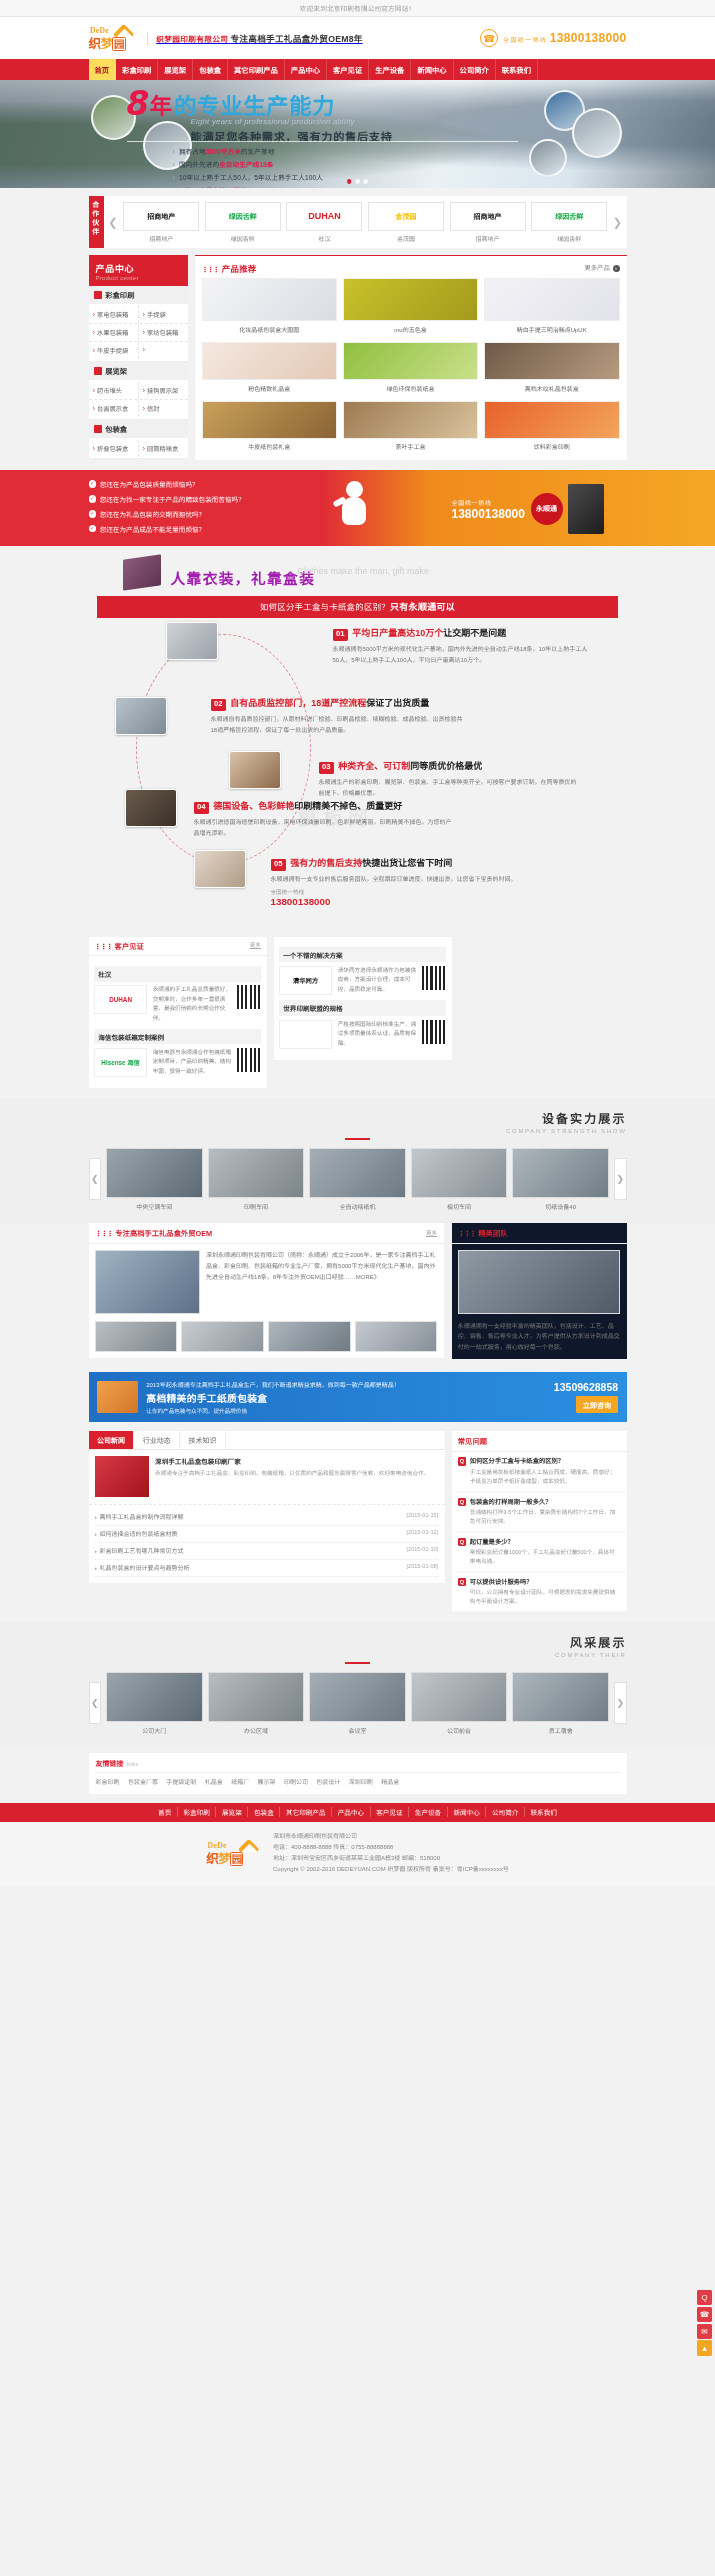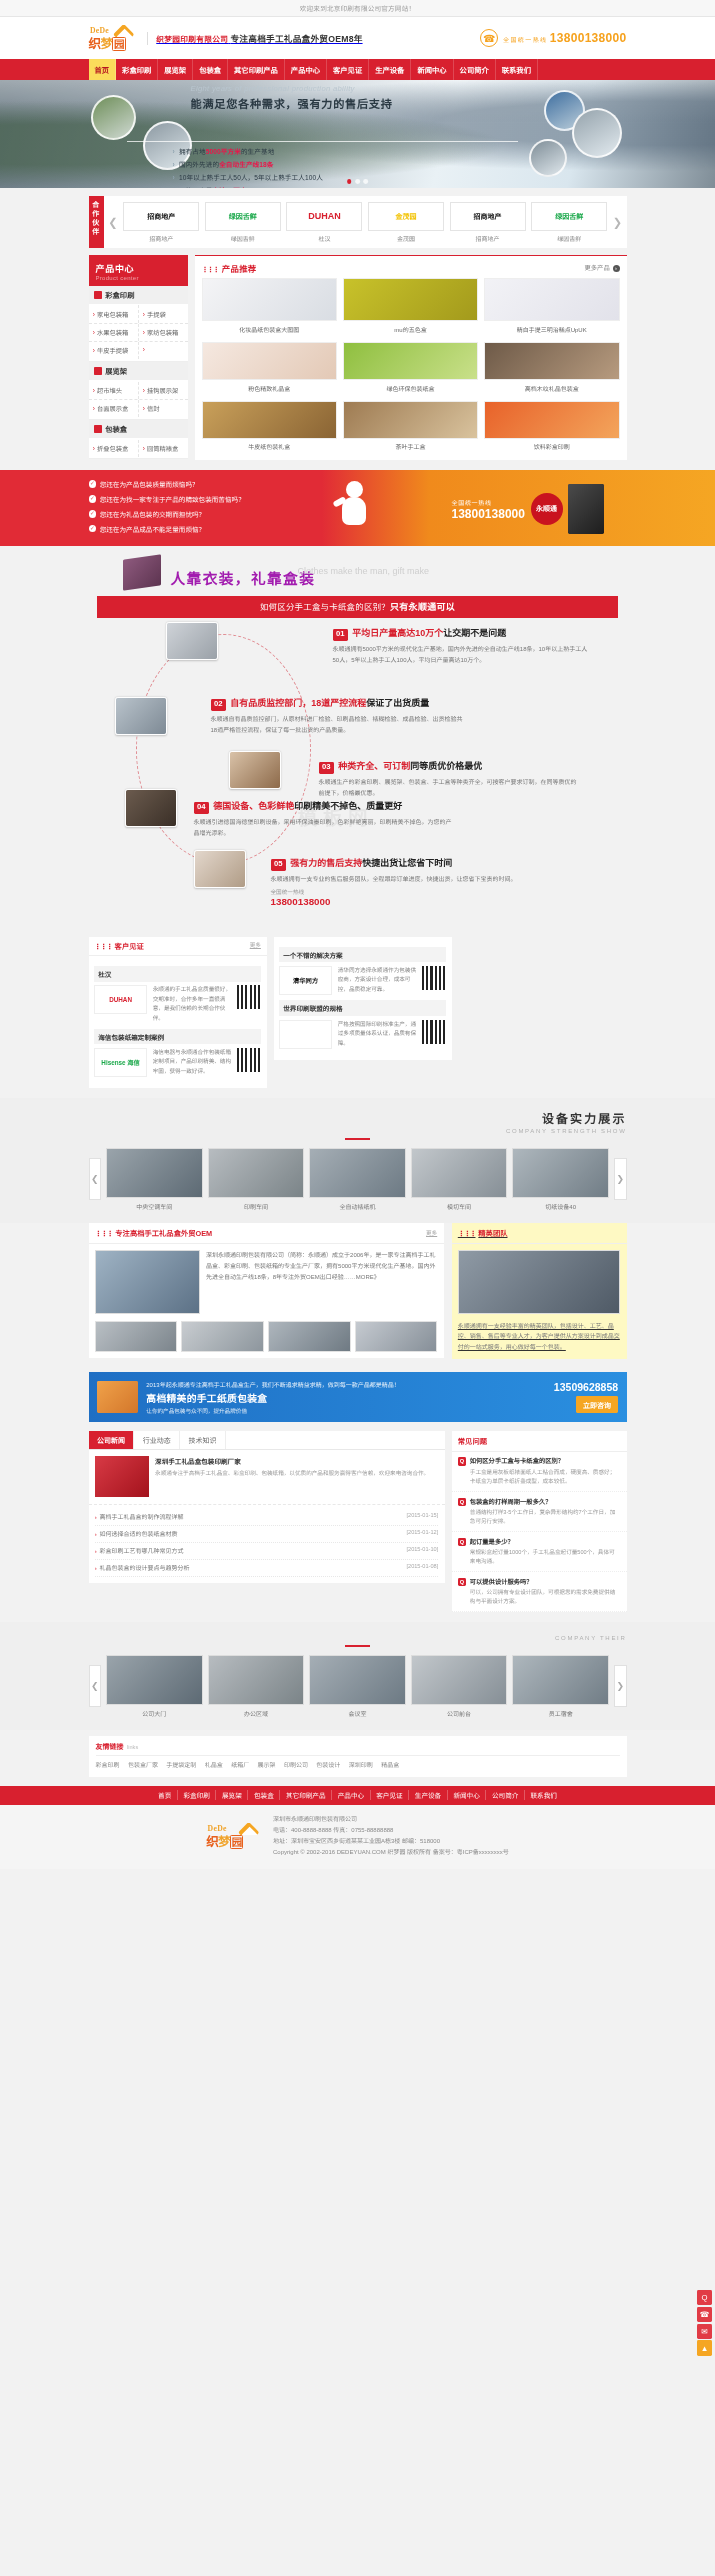--- a/index.html
+++ b/index.html
@@ -206,21 +206,21 @@
   .eqi1 { background:linear-gradient(135deg,#9aa4ab,#5d6a74); }
   .eqi2 { background:linear-gradient(135deg,#b7bcc0,#7b8488); }
   .eqi3 { background:linear-gradient(135deg,#a5aeb5,#6d7a84); }
   .eqi4 { background:linear-gradient(135deg,#c2c7cb,#868f96); }
   .eqi5 { background:linear-gradient(135deg,#aeb7bd,#717d86); }
 
   
   .about { background:#f2f2f2; padding:0 0 8.4px; }
   .about .wrap { display:flex; gap:8px; align-items:flex-start; }
   .ab-left { flex:1; background:#fff; }
-  .ab-right { width:175px; background:#fef9c3;text-decoration:underline; }
+  .ab-right { width:175px; background:#0f172a; }
   .ab-hd { border-bottom:0.7px solid #eee; padding:4.9px 6.3px; font-size:7.3px; font-weight:bold; color:#d8202f; display:flex; justify-content:space-between; align-items:center; }
   .ab-hd i { font-style:normal; margin-right:2.8px; letter-spacing:-1.4px; }
   .ab-hd .m { font-size:5.6px; color:#aaa; font-weight:normal; }
   .ab-body { padding:6.3px; display:flex; gap:6.3px; }
   .ab-photo { width:105px; height:64px; background:linear-gradient(135deg,#9fb3c4,#5c7186); border:0.7px solid #ddd; }
   .ab-txt { flex:1; font-size:6px; color:#777; line-height:1.8; }
   .ab-thumbs { display:flex; gap:4.2px; padding:0 6.3px 6.3px; }
   .ab-thumb { flex:1; height:31px; border:0.7px solid #e2e2e2; }
   .abt1{background:linear-gradient(135deg,#b9bfc4,#7c858c);} .abt2{background:linear-gradient(135deg,#c8ccd0,#8d969d);}
   .abt3{background:linear-gradient(135deg,#aeb6bd,#6f7a83);} .abt4{background:linear-gradient(135deg,#c5cad0,#868f98);}
@@ -337,20 +337,25 @@
 
 <div class="banner">
   <div class="bphoto"></div>
   <div class="wrap">
     <div class="b-circ c1"></div>
     <div class="b-circ c2"></div>
     <div class="b-circ c3"></div>
     <div class="b-circ c4"></div>
     <div class="b-circ c5"></div>
     <div class="b-head">
+      <div>
+        <span class="b-8">8</span>
+        <span class="b-nian">年</span>
+        <span class="b-blue">的专业生产能力</span>
+      </div>
       <div class="b-en">Eight years of professional production ability</div>
       <div class="b-sub">能满足您各种需求，强有力的售后支持</div>
     </div>
     <div class="b-rule"></div>
     <ul class="b-list" id="banner-list">
         <li>拥有占地<em>5000平方米</em>的生产基地</li>
         <li>国内外先进的<em>全自动生产线18条</em></li>
         <li>10年以上熟手工人50人，5年以上熟手工人100人</li>
         <li>平均日产量<em>高达10万个</em></li>
       </ul>
@@ -768,20 +773,21 @@
             <div class="faq-a">可以，公司拥有专业设计团队，可根据您的需求免费提供结构与平面设计方案。</div>
           </div>
         </div>
     </div>
   </div>
 </div>
 
 <div class="scen">
   <div class="wrap">
     <div class="eq-ttl">
+      <div class="t1">风采展示</div>
       <div class="t2">COMPANY THEIR</div>
       <div class="bar"></div>
     </div>
     <div class="scen-row">
       <div class="eq-arrow">❮</div>
       <div style="flex:1;display:flex;gap:4.9px" id="scen-track">
           <div class="eq-item">
             <div class="eq-img eqi1"></div>
             <div class="eq-cap">公司大门</div>
           </div>

